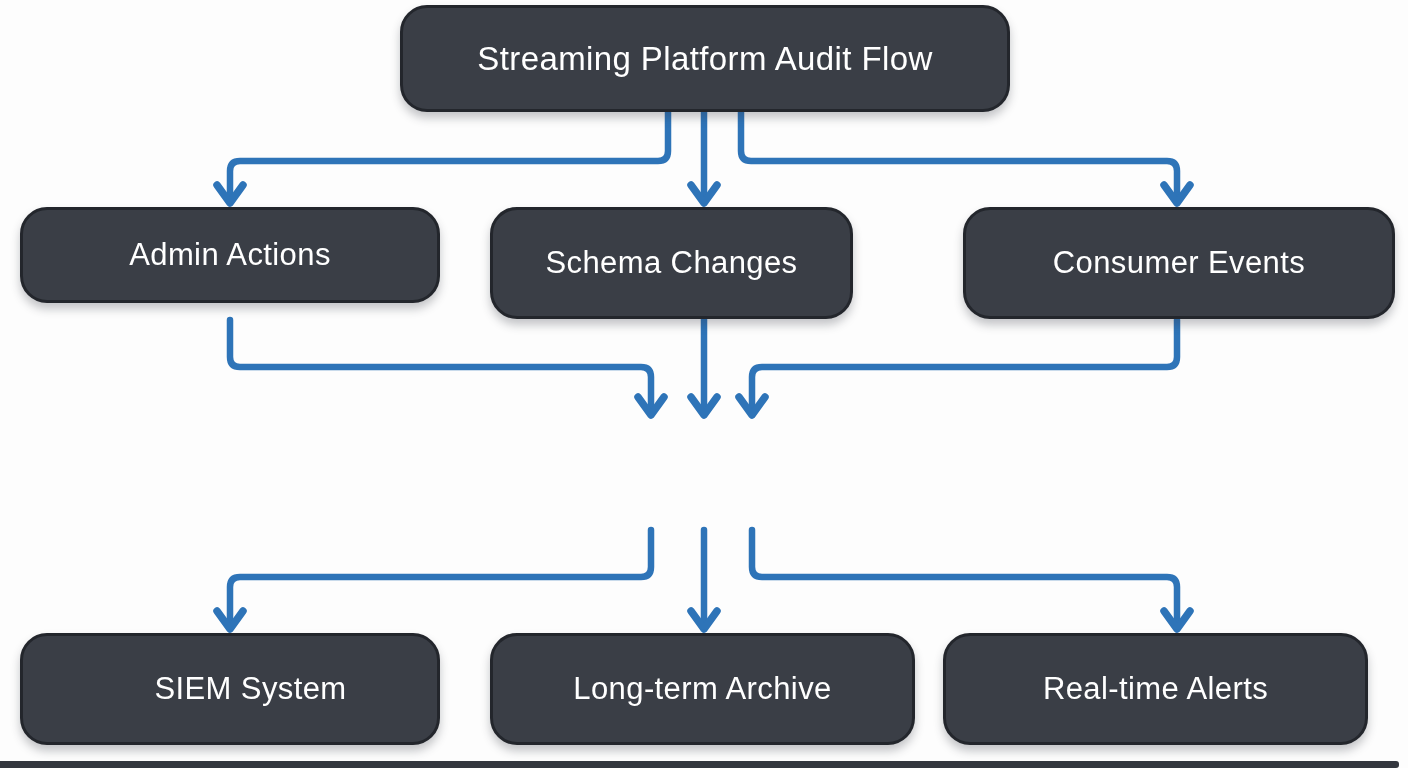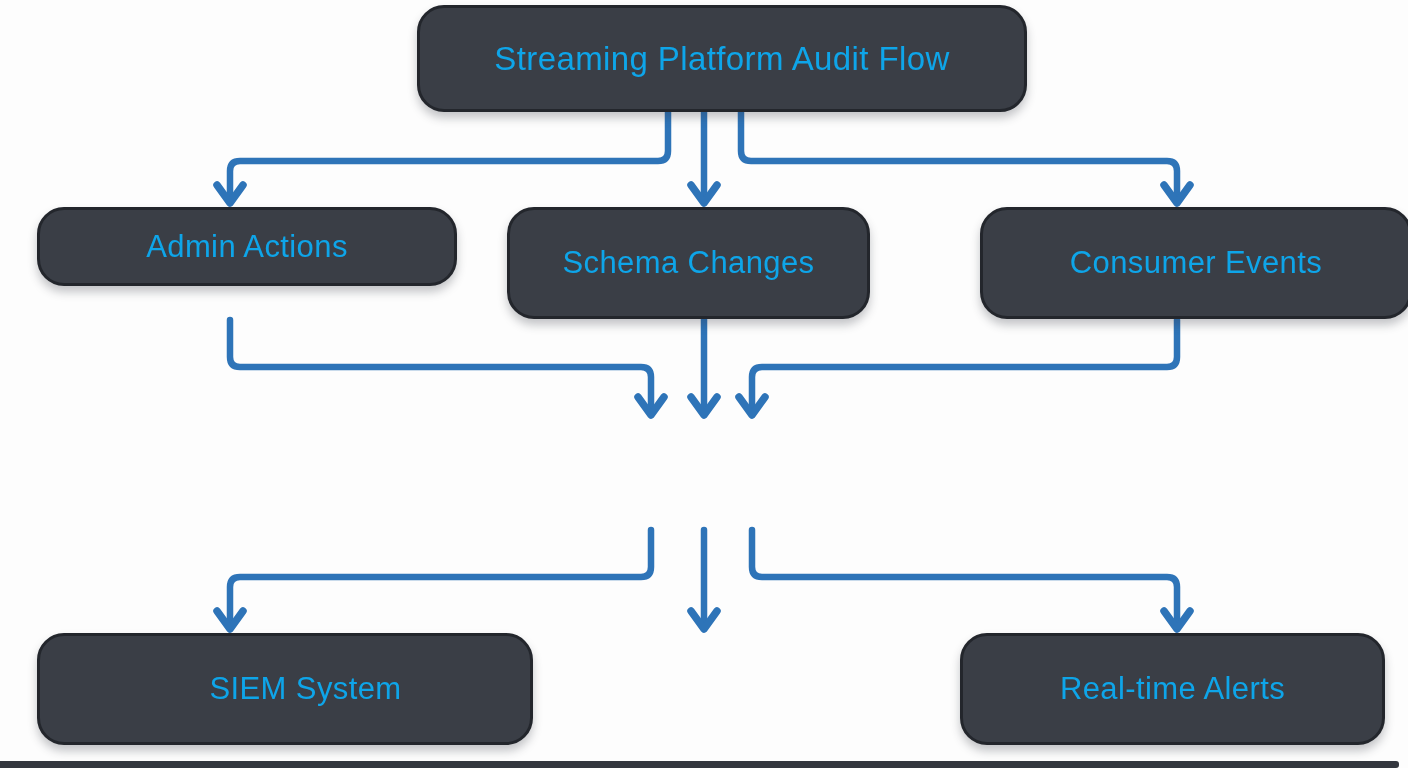--- a/index.html
+++ b/index.html
@@ -34,36 +34,35 @@
   }
   .node {
     position: absolute;
     display: flex;
     align-items: center;
     justify-content: center;
     background: #3a3e46;
     border: 3px solid #23262c;
     border-radius: 27px;
     box-shadow: 0 6px 10px rgba(45, 50, 60, 0.28);
-    color: #0ea5e9;
+    color: #ffffff;
     font-size: 31px;
     letter-spacing: 0.4px;
     text-align: left;
     box-sizing: border-box;
-    margin-left: 17px;
   }
   .node.title {
     left: 400px; top: 5px; width: 610px; height: 107px;
     font-size: 33px;
   }
-  .node.admin    { left: 20px;  top: 207px; width: 420px; height: 79px; }
+  .node.admin    { left: 20px;  top: 207px; width: 420px; height: 96px; }
   .node.schema   { left: 490px; top: 207px; width: 363px; height: 112px; }
   .node.consumer { left: 963px; top: 207px; width: 432px; height: 112px; }
   .node.audit    { left: 460px; top: 419px; width: 485px; height: 111px; }
-  .node.siem     { left: 20px;  top: 633px; width: 496px; height: 112px; padding-left: 41px; }
+  .node.siem     { left: 20px;  top: 633px; width: 420px; height: 112px; padding-left: 41px; }
   .node.archive  { left: 490px; top: 633px; width: 425px; height: 112px; }
   .node.alerts   { left: 943px; top: 633px; width: 425px; height: 112px; }
   .bottom-bar {
     position: absolute;
     left: 0;
     top: 761px;
     width: 1399px;
     height: 7px;
     background: #33373e;
     border-radius: 0 3px 3px 0;
@@ -130,20 +129,23 @@
 
   <div class="node consumer">
     <span>Consumer Events</span>
   </div>
 
 
   <div class="node siem">
     <span>SIEM System</span>
   </div>
 
+  <div class="node archive">
+    <span>Long-term Archive</span>
+  </div>
 
   <div class="node alerts">
     <span>Real-time Alerts</span>
   </div>
 
   <div class="bottom-bar"></div>
 
 </div>
 
 </body></html>

